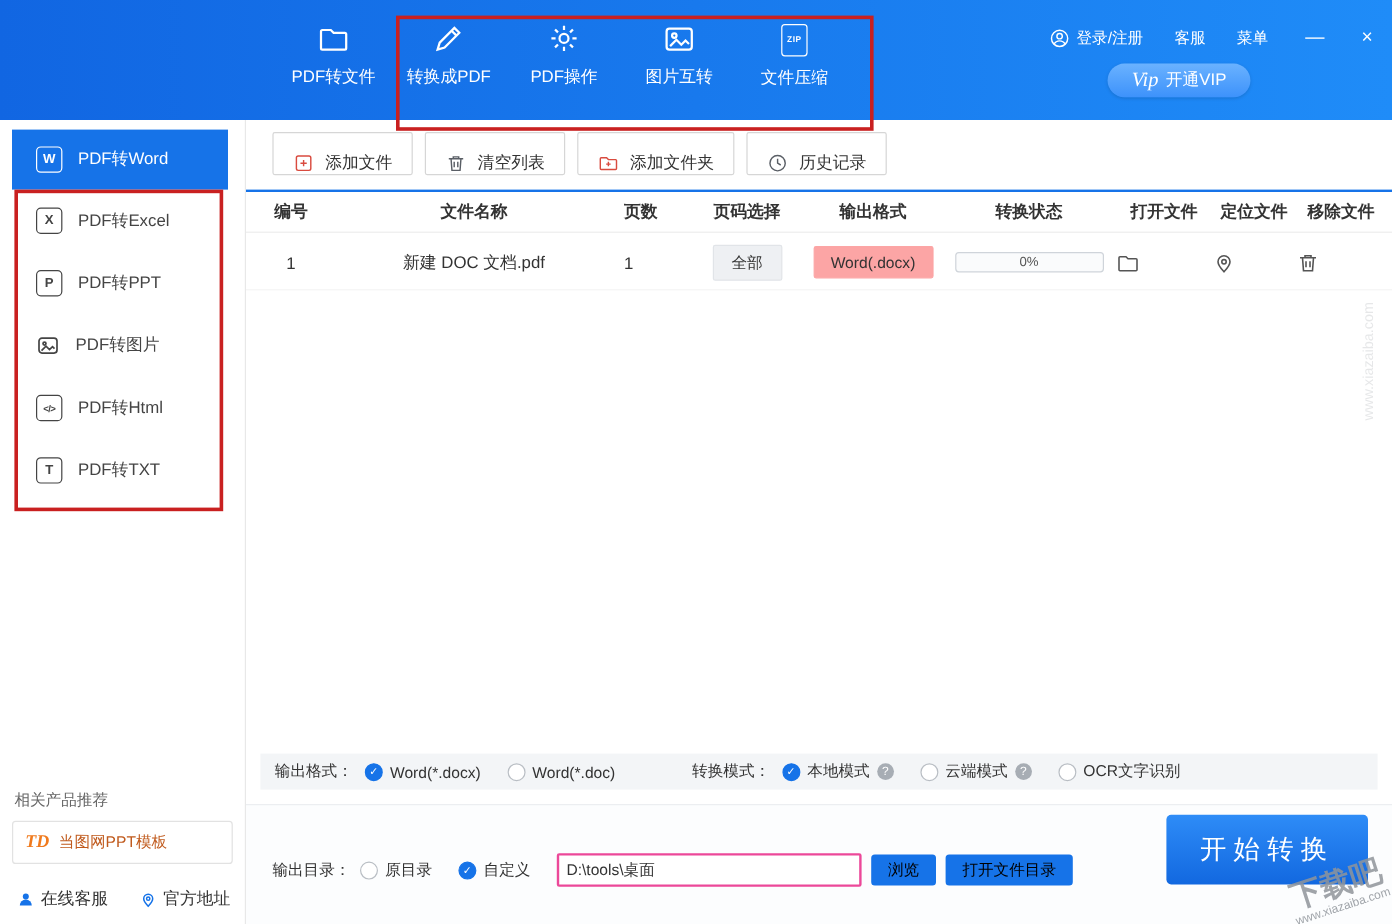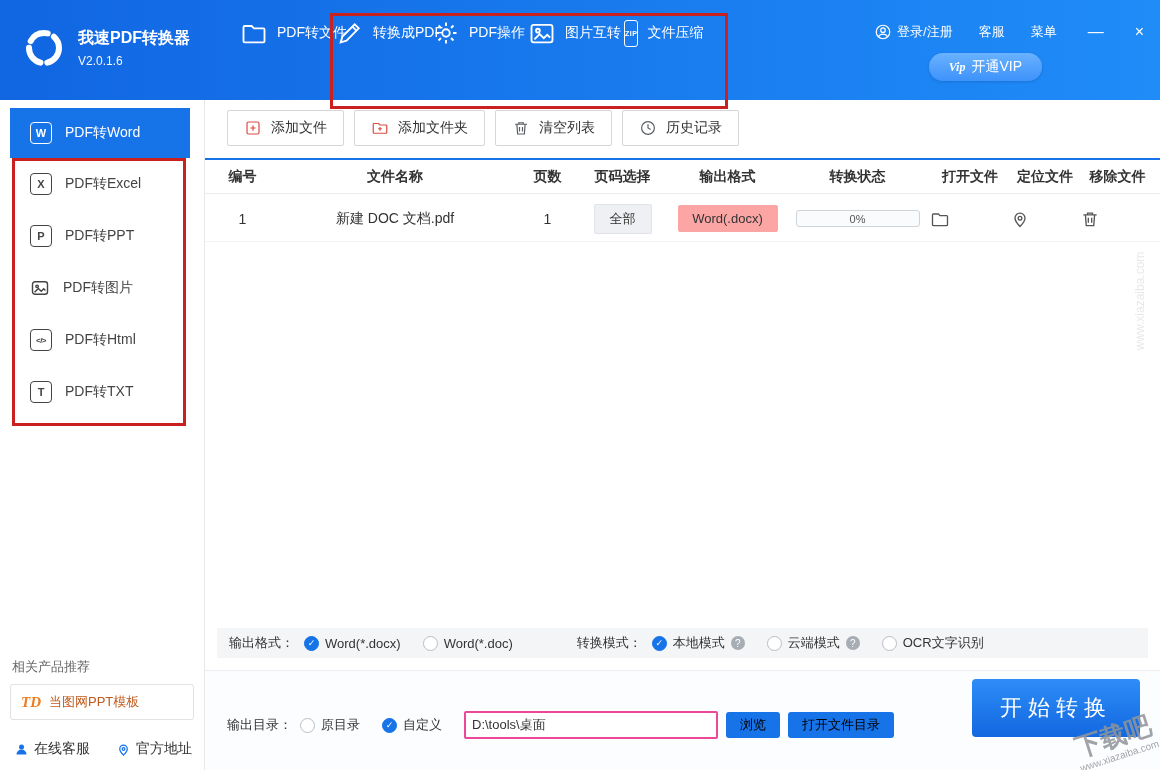--- a/index.html
+++ b/index.html
@@ -7,32 +7,32 @@
        font-family:"Liberation Sans","DejaVu Sans",sans-serif;color:#333;font-size:14px}
   svg{display:block}
 
   
   .header{position:absolute;left:0;top:0;width:100%;height:100px;
           background:linear-gradient(90deg,#1166e2,#1f8cf8);color:#fff}
   .brand{position:absolute;left:22px;top:26px;display:flex;align-items:center;gap:12px}
   .app-title{font-size:16px;font-weight:bold;white-space:nowrap}
   .app-version{font-size:12px;margin-top:5px;opacity:.95}
   .nav{position:absolute;left:240px;top:18px;display:flex;gap:20px}
-  .nav-item{width:76px;display:flex;flex-direction:row;align-items:center;gap:9px;cursor:pointer}
+  .nav-item{width:76px;display:flex;flex-direction:column;align-items:center;gap:9px;cursor:pointer}
   .nav-item .label{font-size:14px;white-space:nowrap}
   .zip-shape{width:20px;height:25px;border:1.6px solid #fff;border-radius:3px;
              display:flex;align-items:center;justify-content:center;margin-top:2px}
   .zip-shape span{font-size:7px;font-weight:bold;letter-spacing:.5px}
   .header-right{position:absolute;right:16px;top:23px;display:flex;align-items:flex-start;gap:26px;font-size:13px}
   .hr-link{cursor:pointer;display:flex;align-items:center;gap:5px;white-space:nowrap}
   .win-btn{font-size:16px;cursor:pointer;margin-left:5px}
   .vip-btn{position:absolute;right:118px;top:53px;height:28px;padding:0 20px;border-radius:14px;
            background:linear-gradient(180deg,#6ab2ff,#3d92fb);display:flex;align-items:center;gap:6px;
            font-size:14px;cursor:pointer;box-shadow:0 1px 3px rgba(0,0,0,.15)}
-  .vip-glyph{font-style:italic;font-weight:bold;font-size:12px;font-family:"Liberation Serif",serif}
+  .vip-glyph{font-style:italic;font-weight:normal;font-size:17px;font-family:"Liberation Serif",serif}
 
   
   .sidebar{position:absolute;left:0;top:100px;width:205px;bottom:0;background:#fff;
            border-right:1px solid #e8e8e8;box-sizing:border-box}
   .side-list{padding-top:8px}
   .side-item{height:52px;display:flex;align-items:center;gap:13px;padding-left:30px;
              font-size:14px;color:#444;cursor:pointer}
   .side-item.active{background:#1673e8;color:#fff;margin-left:10px;margin-right:14px;
                     padding-left:20px;height:50px}
   .glyph-box{width:20px;height:20px;border:1.5px solid currentColor;border-radius:4px;
@@ -45,32 +45,32 @@
   .promo-ico{color:#f07a1d;font-weight:bold;font-style:italic;font-size:15px;
              font-family:"Liberation Serif",serif}
   .promo-label{font-size:13px;color:#c05a1d}
   .side-footer{display:flex;gap:26px;margin:20px 0 0 4px;font-size:14px;color:#333}
   .side-footer .hr-link{color:#333}
   .side-footer .ficon{color:#1673e8}
 
   
   .main{position:absolute;left:205px;top:100px;right:0;bottom:0;background:#fff}
   .toolbar{position:absolute;left:22px;top:10px;display:flex;gap:10px}
-  .tool-btn{height:34px;border:1px solid #d6d6d6;background:#fff;display:flex;align-items:center;gap:9px;
+  .tool-btn{height:34px;border:1px solid #d6d6d6;background:#fff;display:flex;align-items:flex-end;gap:9px;
             padding:0 16px;font-size:14px;color:#333;border-radius:2px;cursor:pointer}
   .tool-icon-red{color:#d94b3f}
   .tool-icon-gray{color:#5a5f66}
 
   .trow{display:flex;align-items:center;padding-left:10px;box-sizing:border-box}
   .table-head{position:absolute;left:0;top:58px;right:0;height:36px;border-top:2px solid #1673e8;
               border-bottom:1px solid #ededed;font-weight:bold;font-size:14px;color:#333}
   .file-row{position:absolute;left:0;top:96px;right:0;height:46px;font-size:14px;border-bottom:1px solid #f4f4f4}
   .c-no{width:55px;text-align:center}
   .c-name{width:250px;text-align:center}
-  .c-pages{width:55px;text-align:center}
+  .c-pages{width:55px;text-align:left}
   .c-psel{width:95px;text-align:center}
   .c-fmt{width:115px;text-align:center}
   .c-status{width:145px;text-align:center}
   .c-open{width:80px;text-align:center}
   .c-loc{width:70px;text-align:center}
   .c-del{width:75px;text-align:center}
   .chip{display:inline-block;background:#eef0f3;border:1px solid #e1e4e8;padding:5px 15px;
         font-size:13px;border-radius:2px;cursor:pointer}
   .fmt-box{display:inline-block;border:1px solid #fca5a5;background:#fca5a5;padding:5px 10px;
            font-size:13px;border-radius:2px;cursor:pointer;min-width:78px}
@@ -111,31 +111,20 @@
   .wm{position:absolute;z-index:50;color:#90959b;text-align:center;pointer-events:none}
   .wm-main{right:4px;bottom:8px;transform:rotate(-18deg);opacity:.85}
   .wm-main .wm-title{font-size:26px;font-weight:bold;line-height:1}
   .wm-main .wm-url{font-size:10px;margin-top:2px}
   .wm-side{right:-30px;top:294px;transform:rotate(-90deg);opacity:.22;font-size:12px}
 </style>
 </head>
 <body>
 
 <div class="header">
-  <div class="brand">
-    <span>
-      <svg viewBox="0 0 44 44" width="44" height="44">
-        <circle cx="22" cy="22" r="15" fill="none" stroke="#fff" stroke-width="6" stroke-dasharray="20 7" stroke-linecap="round"></circle>
-      </svg>
-    </span>
-    <span>
-      <div class="app-title">我速PDF转换器</div>
-      <div class="app-version">V2.0.1.6</div>
-    </span>
-  </div>
 
   <div class="nav">
     <div class="nav-item">
       <span>
         <svg viewBox="0 0 24 24" width="28" height="28" fill="none" stroke="currentColor" stroke-width="1.6">
           <path d="M3 7a1 1 0 0 1 1-1h6l2 2h8a1 1 0 0 1 1 1v10a1 1 0 0 1-1 1H4a1 1 0 0 1-1-1z"></path>
         </svg>
       </span>
       <span class="label">PDF转文件</span>
     </div>
@@ -267,36 +256,36 @@
     <div class="tool-btn">
       <span class="tool-icon-red">
         <svg viewBox="0 0 24 24" width="18" height="18" fill="none" stroke="currentColor" stroke-width="1.6">
           <rect x="4" y="4" width="16" height="16" rx="2"></rect>
             <path d="M12 8.5v7M8.5 12h7"></path>
         </svg>
       </span>
       <span>添加文件</span>
     </div>
     <div class="tool-btn">
+      <span class="tool-icon-gray">
+        <svg viewBox="0 0 24 24" width="18" height="18" fill="none" stroke="currentColor" stroke-width="1.6">
+          <path d="M4 7h16M9 7V5h6v2M6.5 7l1 13h9l1-13"></path>
+            <path d="M10 10.5v6M14 10.5v6"></path>
+        </svg>
+      </span>
+      <span>清空列表</span>
+    </div>
+    <div class="tool-btn">
       <span class="tool-icon-red">
         <svg viewBox="0 0 24 24" width="18" height="18" fill="none" stroke="currentColor" stroke-width="1.6">
           <path d="M3 7a1 1 0 0 1 1-1h6l2 2h8a1 1 0 0 1 1 1v9a1 1 0 0 1-1 1H4a1 1 0 0 1-1-1z"></path>
           <path d="M12 10.5v5M9.5 13h5"></path>
         </svg>
       </span>
       <span>添加文件夹</span>
-    </div>
-    <div class="tool-btn">
-      <span class="tool-icon-gray">
-        <svg viewBox="0 0 24 24" width="18" height="18" fill="none" stroke="currentColor" stroke-width="1.6">
-          <path d="M4 7h16M9 7V5h6v2M6.5 7l1 13h9l1-13"></path>
-            <path d="M10 10.5v6M14 10.5v6"></path>
-        </svg>
-      </span>
-      <span>清空列表</span>
     </div>
     <div class="tool-btn">
       <span class="tool-icon-gray">
         <svg viewBox="0 0 24 24" width="18" height="18" fill="none" stroke="currentColor" stroke-width="1.6">
           <circle cx="12" cy="12" r="8.5"></circle>
             <path d="M12 7v5l3.5 2"></path>
         </svg>
       </span>
       <span>历史记录</span>
     </div>

